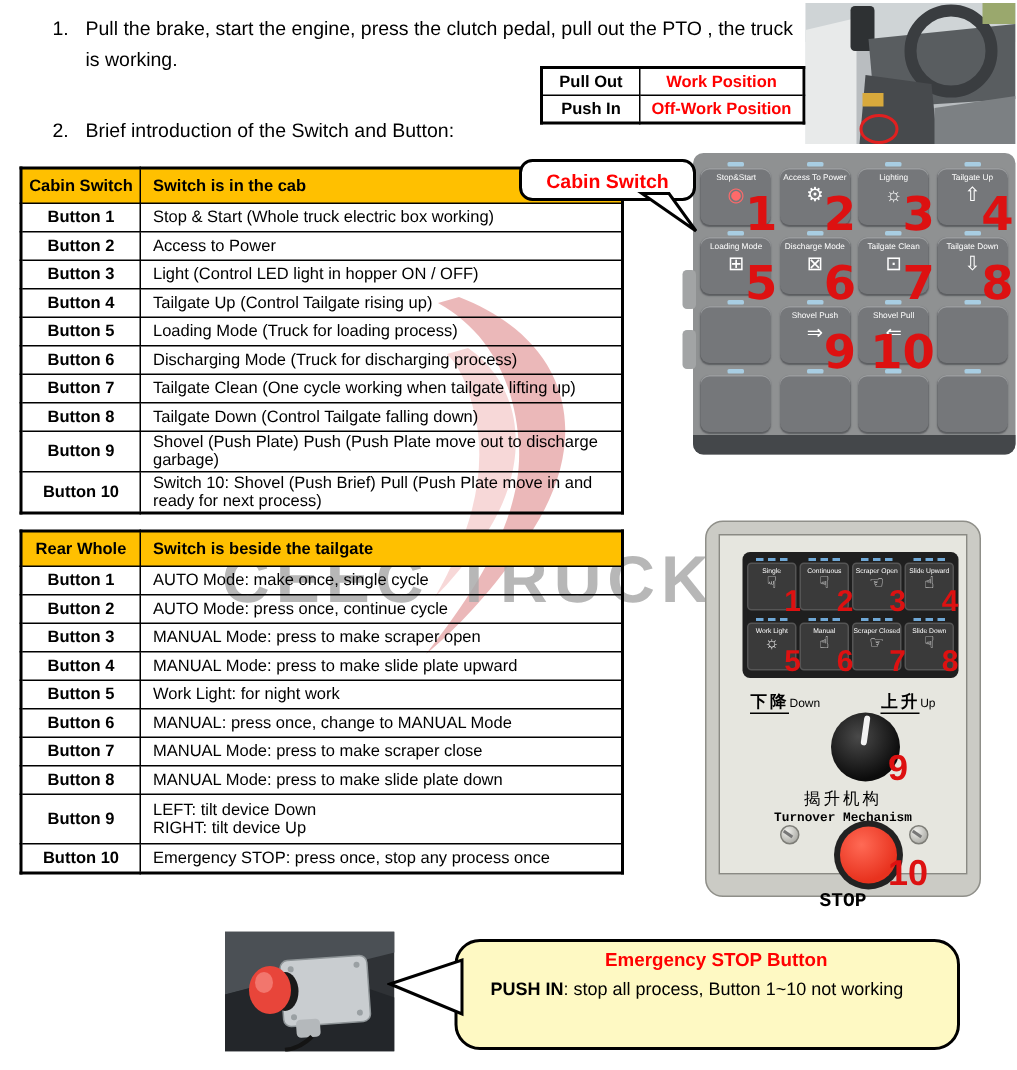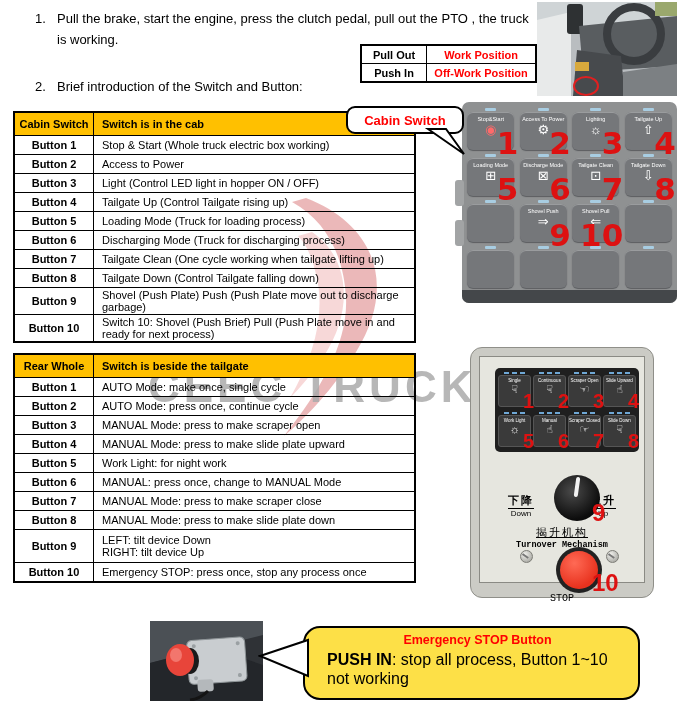--- a/index.html
+++ b/index.html
@@ -62,47 +62,47 @@
            border-radius:5px;display:grid;grid-template-columns:repeat(4,1fr);
            grid-template-rows:1fr 1fr;gap:2px;padding:3px;box-sizing:border-box;}
   .rcell{position:relative;display:flex;flex-direction:column;align-items:center;}
   .rled{width:5px;height:2px;background:#6fa8d6;margin:1px 0;box-shadow:-8px 0 #6fa8d6,8px 0 #6fa8d6;}
   .rkey{position:relative;width:31px;height:30px;background:#3a3a3a;border:1px solid #555;
         border-radius:3px;display:flex;flex-direction:column;align-items:center;}
   .rlabel{font-size:4.5px;color:#fff;margin-top:2px;white-space:nowrap;}
   .ricon{font-size:11px;color:#eee;line-height:13px;}
   .rnum{position:absolute;right:-4px;bottom:-7px;font-size:20px;font-weight:bold;color:#dd1111;z-index:6;}
   .updown{position:absolute;top:103px;width:100%;display:flex;justify-content:space-around;z-index:4;}
-  .ud{display:flex;flex-direction:column;align-items:center;font-size:8px;margin-top:33px;}
+  .ud{display:flex;flex-direction:row;align-items:center;font-size:8px;}
   .ud .cn{font-size:11px;font-weight:bold;border-bottom:1px solid #000;letter-spacing:2px;}
   .knob{position:absolute;left:74px;top:118px;width:46px;height:46px;border-radius:50%;
         background:radial-gradient(circle at 40% 35%,#4a4a4a,#0c0c0c 70%);z-index:4;}
   .knob .pointer{position:absolute;left:21px;top:2px;width:4px;height:20px;background:#f2f2f2;
         border-radius:2px;transform:rotate(8deg);}
   .knob-num{position:absolute;left:112px;top:142px;font-size:24px;font-weight:bold;color:#dd1111;z-index:6;}
   .mech{position:absolute;top:168px;width:100%;text-align:center;z-index:4;}
-  .mech .cn{font-size:11px;letter-spacing:2px;text-decoration:underline;}
+  .mech .cn{font-size:11px;letter-spacing:2px;}
   .mech .en{font-size:8.5px;font-weight:bold;font-family:"Liberation Mono","DejaVu Sans Mono",monospace;}
   .stopbtn{position:absolute;left:76px;top:190px;width:46px;height:46px;border-radius:50%;
         background:#222;z-index:4;display:flex;align-items:center;justify-content:center;}
   .stopbtn .cap{width:38px;height:38px;border-radius:50%;
         background:radial-gradient(circle at 38% 32%,#ff6a55,#e8321e 70%);}
   .stop-num{position:absolute;left:112px;top:212px;font-size:24px;font-weight:bold;color:#dd1111;z-index:6;}
-  .stop-label{position:absolute;top:236px;width:100%;text-align:center;font-size:10px;z-index:4;
-        font-family:"Liberation Mono","DejaVu Sans Mono",monospace;}
+  .stop-label{position:absolute;top:236px;width:100%;text-align:center;font-size:13px;z-index:4;
+        font-family:"Liberation Mono","DejaVu Sans Mono",monospace;font-weight:bold;}
   .screw{position:absolute;width:11px;height:11px;border-radius:50%;z-index:4;
         background:radial-gradient(circle at 35% 30%,#f0f0ec,#9a9a94);border:1px solid #7d7d77;}
   .screw:before{content:"";position:absolute;left:1px;top:4px;width:7px;height:1.5px;background:#777;
         transform:rotate(35deg);}
   
   .em-photo{position:absolute;left:150px;top:621px;z-index:3;}
-  .bubble{position:absolute;left:303px;top:626px;width:337px;height:74px;z-index:4;background:#fde047;
+  .bubble{position:absolute;left:303px;top:626px;width:337px;height:74px;z-index:4;background:#fef9c3;
           border:2px solid #000;border-radius:17px;box-sizing:border-box;padding:5px 10px 0 22px;}
   .bubble .title{text-align:center;color:#f00;font-weight:bold;font-size:12.5px;margin-bottom:3px;}
-  .bubble .line{font-size:16px;line-height:19px;}
+  .bubble .line{font-size:12px;line-height:19px;}
   .bubble b{font-weight:bold;}
   .truck-photo{position:absolute;left:537px;top:2px;z-index:3;}
 </style>
 </head>
 <body>
 
 <div class="page">
 
   <svg class="wm-swoosh" width="170" height="250" viewBox="0 0 170 250">
     <path d="M78,6 C150,34 168,96 128,160 C106,196 78,226 56,244 C94,196 120,150 118,106 C116,66 100,30 64,10 Z" fill="#dc7f80"></path>

